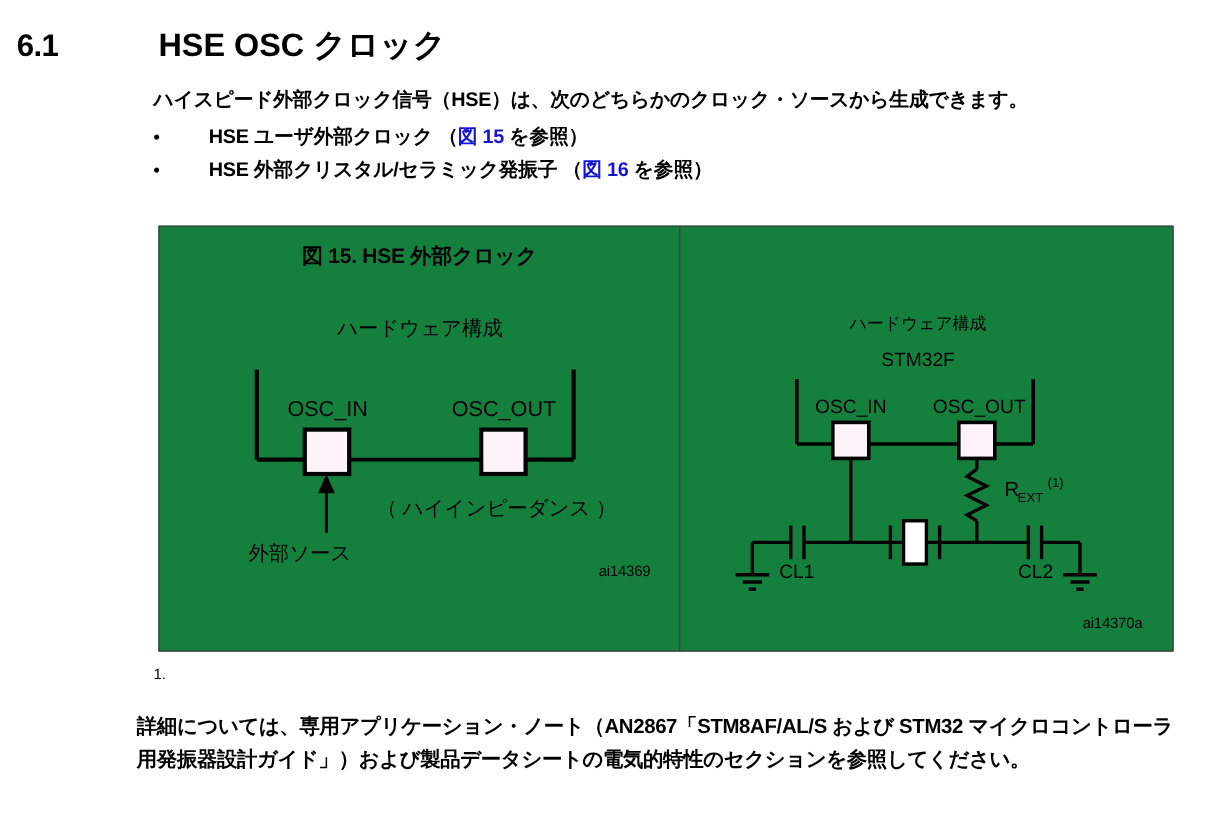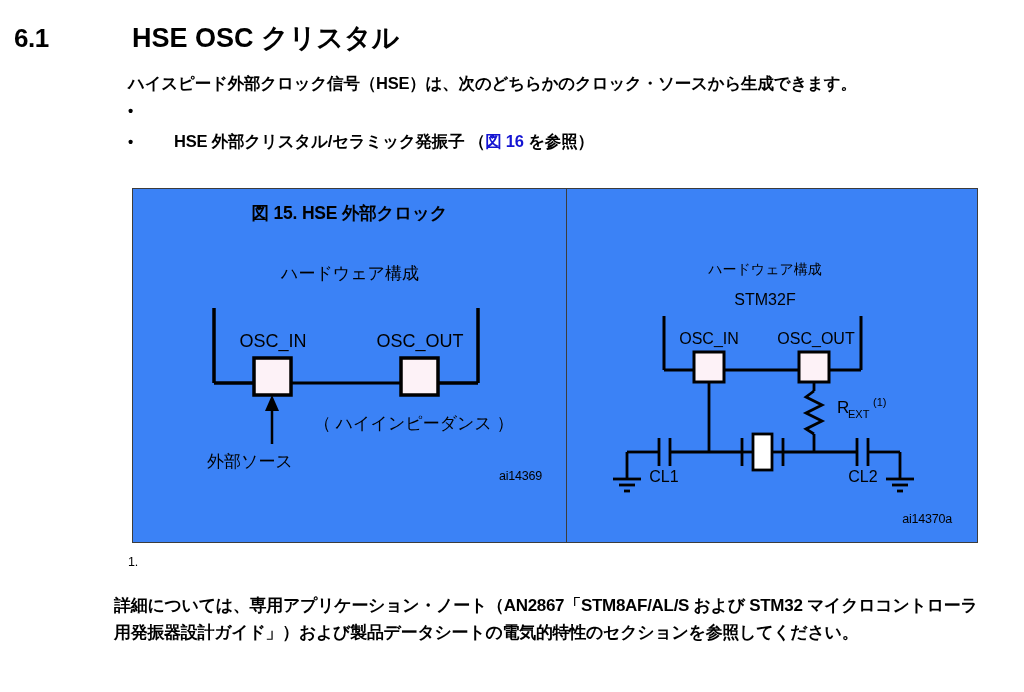--- a/index.html
+++ b/index.html
@@ -75,21 +75,21 @@
 
   
   #figures-frame {
     position: absolute;
     left: 132px;
     top: 188px;
     width: 846px;
     height: 355px;
     border: 1.5px solid #3c3c3c;
     box-sizing: border-box;
-    background: #3b82f6;
+    background: #15803d;
   }
   .figure-panel {
     position: absolute;
     top: 0;
     height: 100%;
     box-sizing: border-box;
   }
   #figure-panel-15 {
     left: 0;
     width: 434px;
@@ -153,28 +153,29 @@
     font-weight: bold;
     line-height: 27px;
     letter-spacing: -0.3px;
   }
 </style>
 </head>
 <body>
 
 <div id="section-heading">
   <div id="section-number">6.1</div>
-  <div id="section-title">HSE OSC クリスタル</div>
+  <div id="section-title">HSE OSC クロック</div>
 </div>
 
 <div id="intro-paragraph">ハイスピード外部クロック信号（HSE）は、次のどちらかのクロック・ソースから生成できます。</div>
 
 <div id="bullet-list">
   <div class="bullet-row">
     <span class="bullet-dot">•</span>
+    <span><span>HSE ユーザ外部クロック （</span><a class="link-blue" href="#" style="text-decoration:none;">図 15</a><span> を参照）</span></span>
   </div>
   <div class="bullet-row">
     <span class="bullet-dot">•</span>
     <span><span>HSE 外部クリスタル/セラミック発振子 （</span><a class="link-blue" href="#" style="text-decoration:none;">図 16</a><span> を参照）</span></span>
   </div>
 </div>
 
 <div id="figures-frame">
 
   <div class="figure-panel" id="figure-panel-15">

